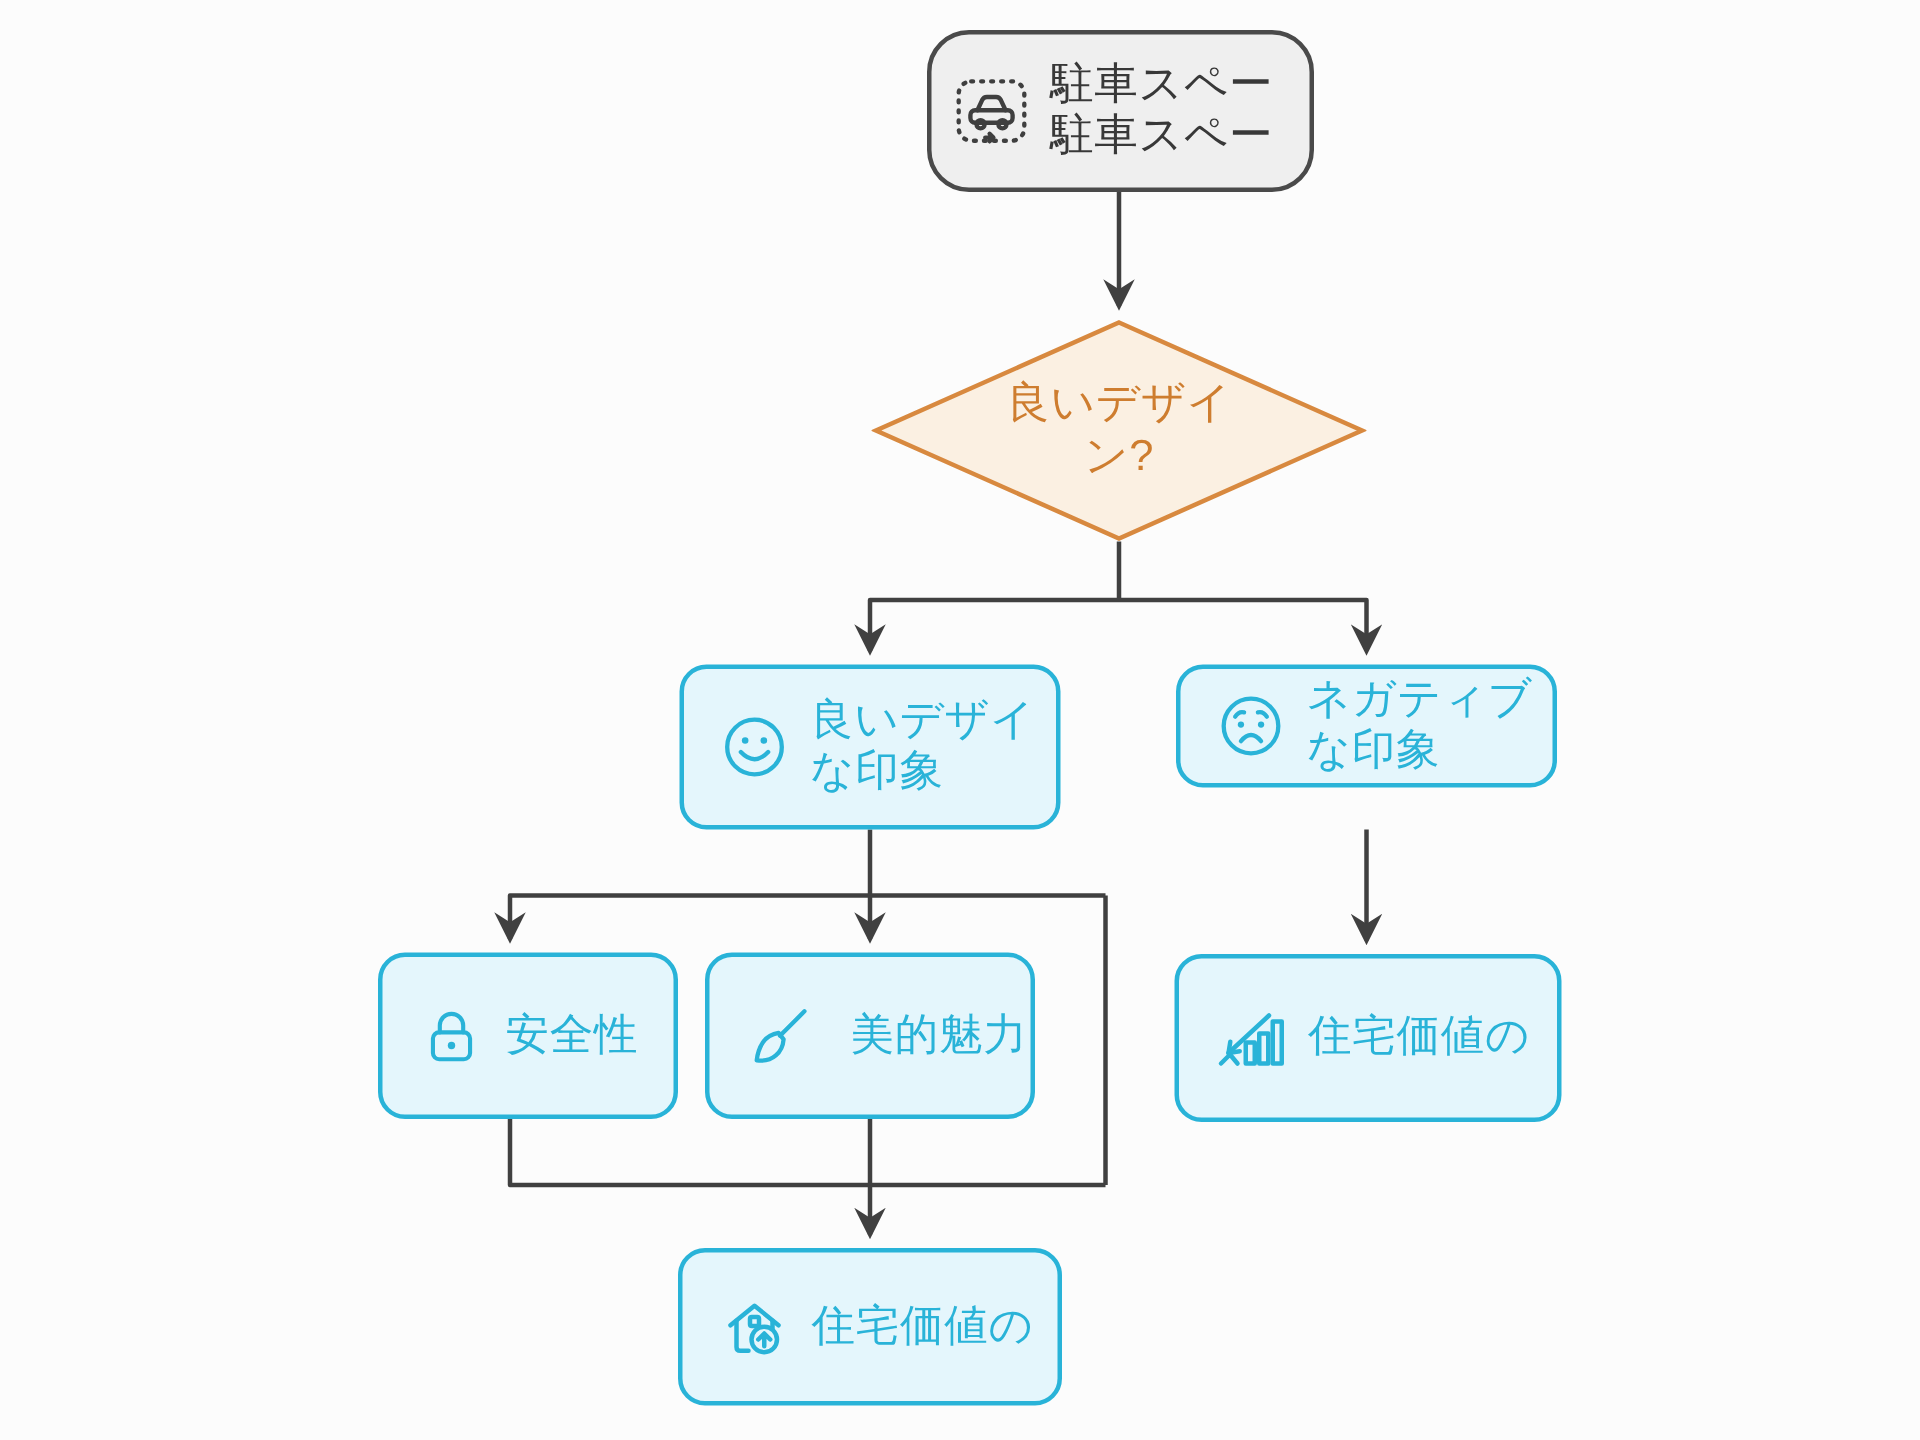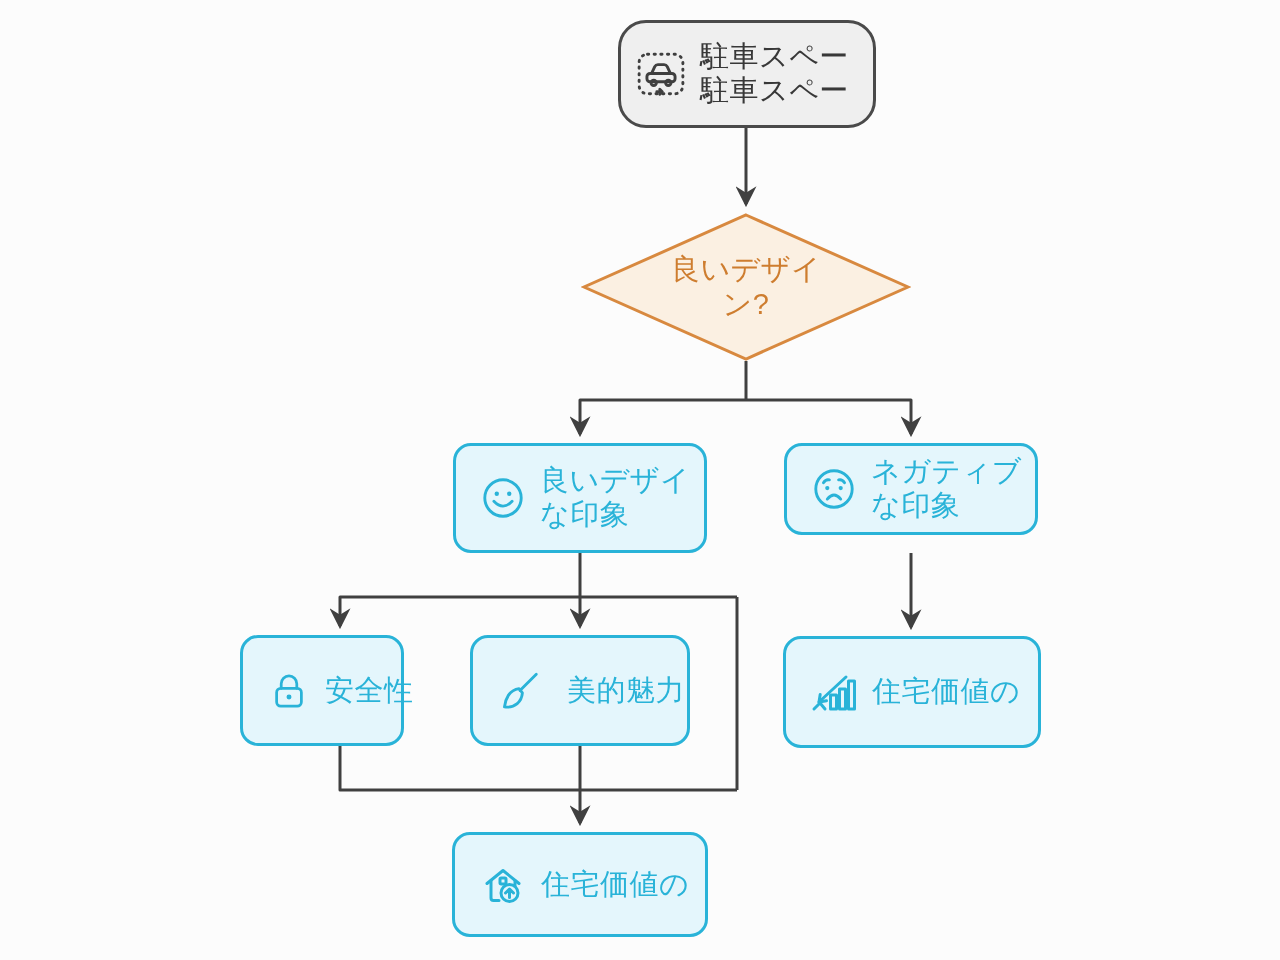--- a/index.html
+++ b/index.html
@@ -99,36 +99,36 @@
       <circle class="ic-f" cx="17.5" cy="19.5" r="2.3"></circle>
       <circle class="ic-f" cx="30.5" cy="19.5" r="2.3"></circle>
       <path class="ic-s" d="M14.5,27.5 q9.5,10 19,0"></path>
     </svg>
     <div class="label">
       <span>良いデザイ</span>
       <span>な印象</span>
     </div>
   </div>
 
-  <div class="node" style="left:784px;top:443px;width:254px;height:92px;">
+  <div class="node" style="left:784px;top:443px;width:254px;height:82px;">
     <svg class="icon" width="46" height="46" viewBox="0 0 48 48">
       <circle class="ic-s" cx="24" cy="24" r="19"></circle>
       <path class="ic-s" d="M13,17.5 q2.5,-4 6.2,-3" stroke-width="2.6"></path>
       <path class="ic-s" d="M28.8,14.5 q3.7,-1 6.2,3" stroke-width="2.6"></path>
       <circle class="ic-f" cx="17" cy="23" r="2.2"></circle>
       <circle class="ic-f" cx="31" cy="23" r="2.2"></circle>
       <path class="ic-s" d="M17,34.5 q7,-8.5 14,0"></path>
     </svg>
     <div class="label">
       <span>ネガティブ</span>
       <span>な印象</span>
     </div>
   </div>
 
-  <div class="node" style="left:240px;top:635px;width:164px;height:111px;">
+  <div class="node" style="left:252px;top:635px;width:200px;height:111px;">
     <svg class="icon" width="44" height="46" viewBox="0 0 48 48">
       <path class="ic-s" d="M15.5,21 v-5 a8.5,8.5 0 0 1 17,0 v5"></path>
       <rect class="ic-s" x="10.5" y="21" width="27" height="19.5" rx="4.5"></rect>
       <circle class="ic-f" cx="24" cy="30.5" r="2.7"></circle>
     </svg>
     <div class="label">
       <span>安全性</span>
       <span></span>
     </div>
   </div>

